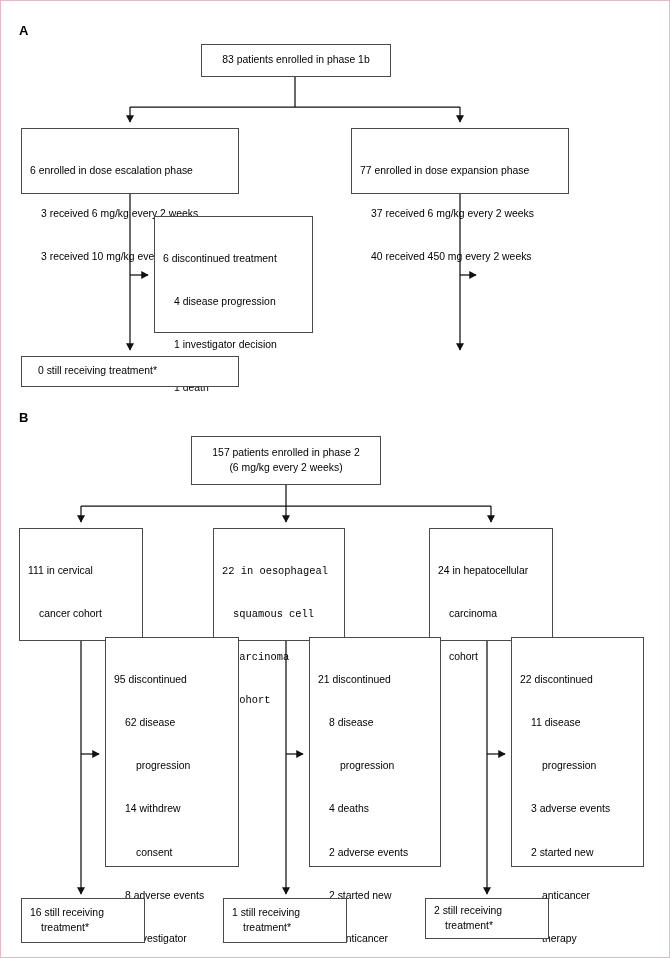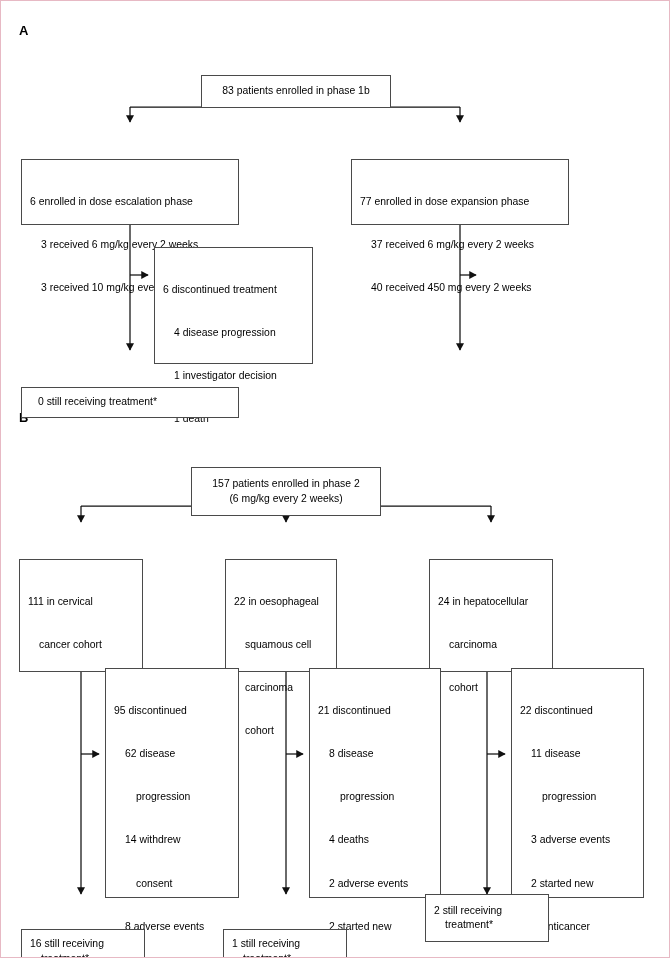--- a/index.html
+++ b/index.html
@@ -29,21 +29,20 @@
   .node {
     position: absolute;
     box-sizing: border-box;
     border: 1.3px solid #4a4a4a;
     background: #fff;
     font-size: 10.4px;
     line-height: 14.4px;
     color: #000;
     padding: 6px 8px;
     white-space: pre;
-    margin-top: 31px;
   }
   .node.center {
     text-align: center;
     display: flex;
     flex-direction: column;
     justify-content: center;
   }
   .node.left {
     text-align: left;
   }
@@ -140,21 +139,21 @@
   <div class="node center" style="left:190px; top:435px; width:190px; height:49px;">
     <span class="ln">157 patients enrolled in phase 2</span>
     <span class="ln">(6 mg/kg every 2 weeks)</span>
   </div>
 
   <div class="node left" style="left:18px; top:527px; width:124px; height:113px;">
     <span class="ln">111 in cervical</span>
     <span class="ln ind1">cancer cohort</span>
   </div>
 
-  <div class="node left" style="left:224px; top:527px; width:112px; height:113px;">
+  <div class="node left" style="left:212px; top:527px; width:132px; height:113px;font-family:Liberation Mono, monospace;">
     <span class="ln">22 in oesophageal</span>
     <span class="ln ind1">squamous cell</span>
     <span class="ln ind1">carcinoma</span>
     <span class="ln ind1">cohort</span>
   </div>
 
   <div class="node left" style="left:428px; top:527px; width:124px; height:113px;">
     <span class="ln">24 in hepatocellular</span>
     <span class="ln ind1">carcinoma</span>
     <span class="ln ind1">cohort</span>
@@ -206,18 +205,18 @@
   <div class="node left vcent" style="left:20px; top:897px; width:124px; height:45px;">
     <span class="ln">16 still receiving</span>
     <span class="ln ind1">treatment*</span>
   </div>
 
   <div class="node left vcent" style="left:222px; top:897px; width:124px; height:45px;">
     <span class="ln">1 still receiving</span>
     <span class="ln ind1">treatment*</span>
   </div>
 
-  <div class="node left vcent" style="left:424px; top:862px; width:124px; height:48px;">
+  <div class="node left vcent" style="left:424px; top:897px; width:124px; height:41px;">
     <span class="ln">2 still receiving</span>
     <span class="ln ind1">treatment*</span>
   </div>
 
 </div>
 
 </body></html>

